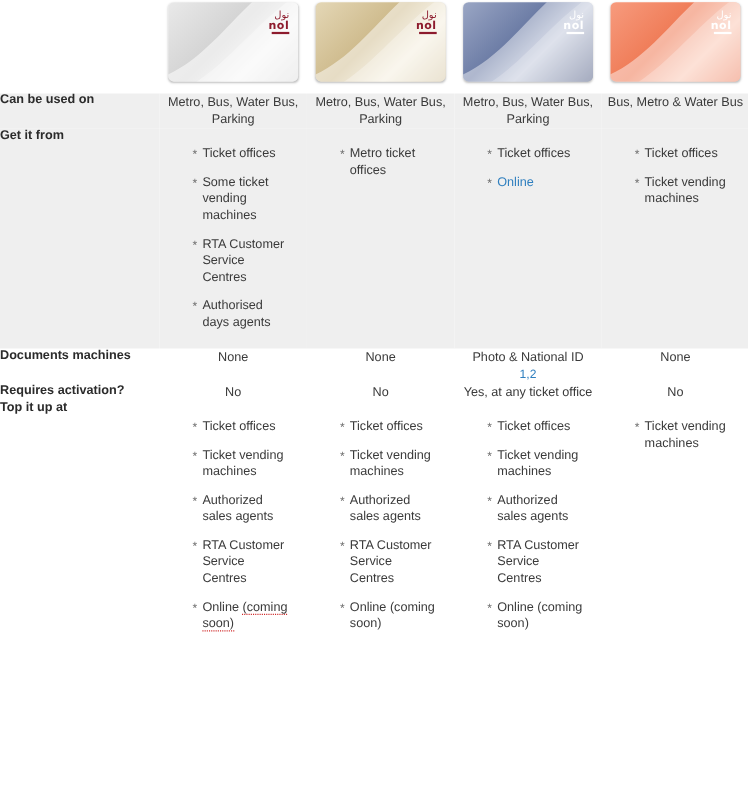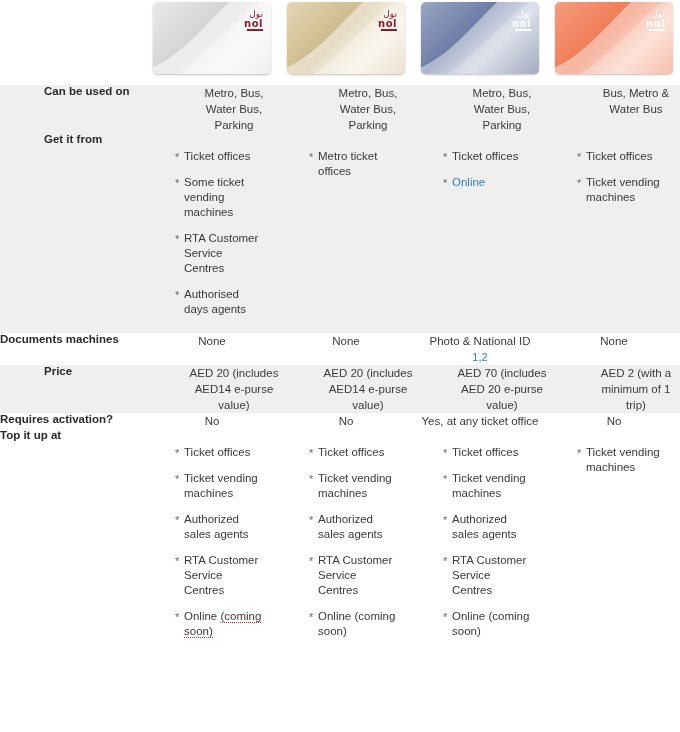--- a/index.html
+++ b/index.html
@@ -101,21 +101,21 @@
     font-size: 11.5px;
     color: #3a3a3a;
     text-align: center;
     padding: 9px 10px 10px 10px;
     line-height: 16px;
   }
   .val.left {
     text-align: left;
     padding-left: 14px;
   }
-  tr.shade td { background: #efefef; padding-left: 44px; }
+  tr.shade td { background: #efefef; }
   tr.plain td { background: #ffffff; }
 
   
   ul.blist {
     list-style: none;
     margin: 16px;
     padding: 0;
   }
   ul.blist li {
     font-size: 11.5px;
@@ -267,27 +267,20 @@
     <td class="lbl">Documents machines</td>
     <td class="val">None</td>
     <td class="val">None</td>
     <td class="val">
       <span>Photo &amp; National ID</span>
       <span class="sub linknote">1,2</span>
     </td>
     <td class="val">None</td>
   </tr>
 
-  <tr class="shade">
-    <td class="lbl">Price</td>
-    <td class="val">AED 20 (includes AED14 e-purse value)</td>
-    <td class="val">AED 20 (includes AED14 e-purse value)</td>
-    <td class="val">AED 70 (includes AED 20 e-purse value)</td>
-    <td class="val">AED 2 (with a minimum of 1 trip)</td>
-  </tr>
 
   <tr class="plain">
     <td class="lbl">Requires activation?</td>
     <td class="val">No</td>
     <td class="val">No</td>
     <td class="val">Yes, at any ticket office</td>
     <td class="val">No</td>
   </tr>
 
 

